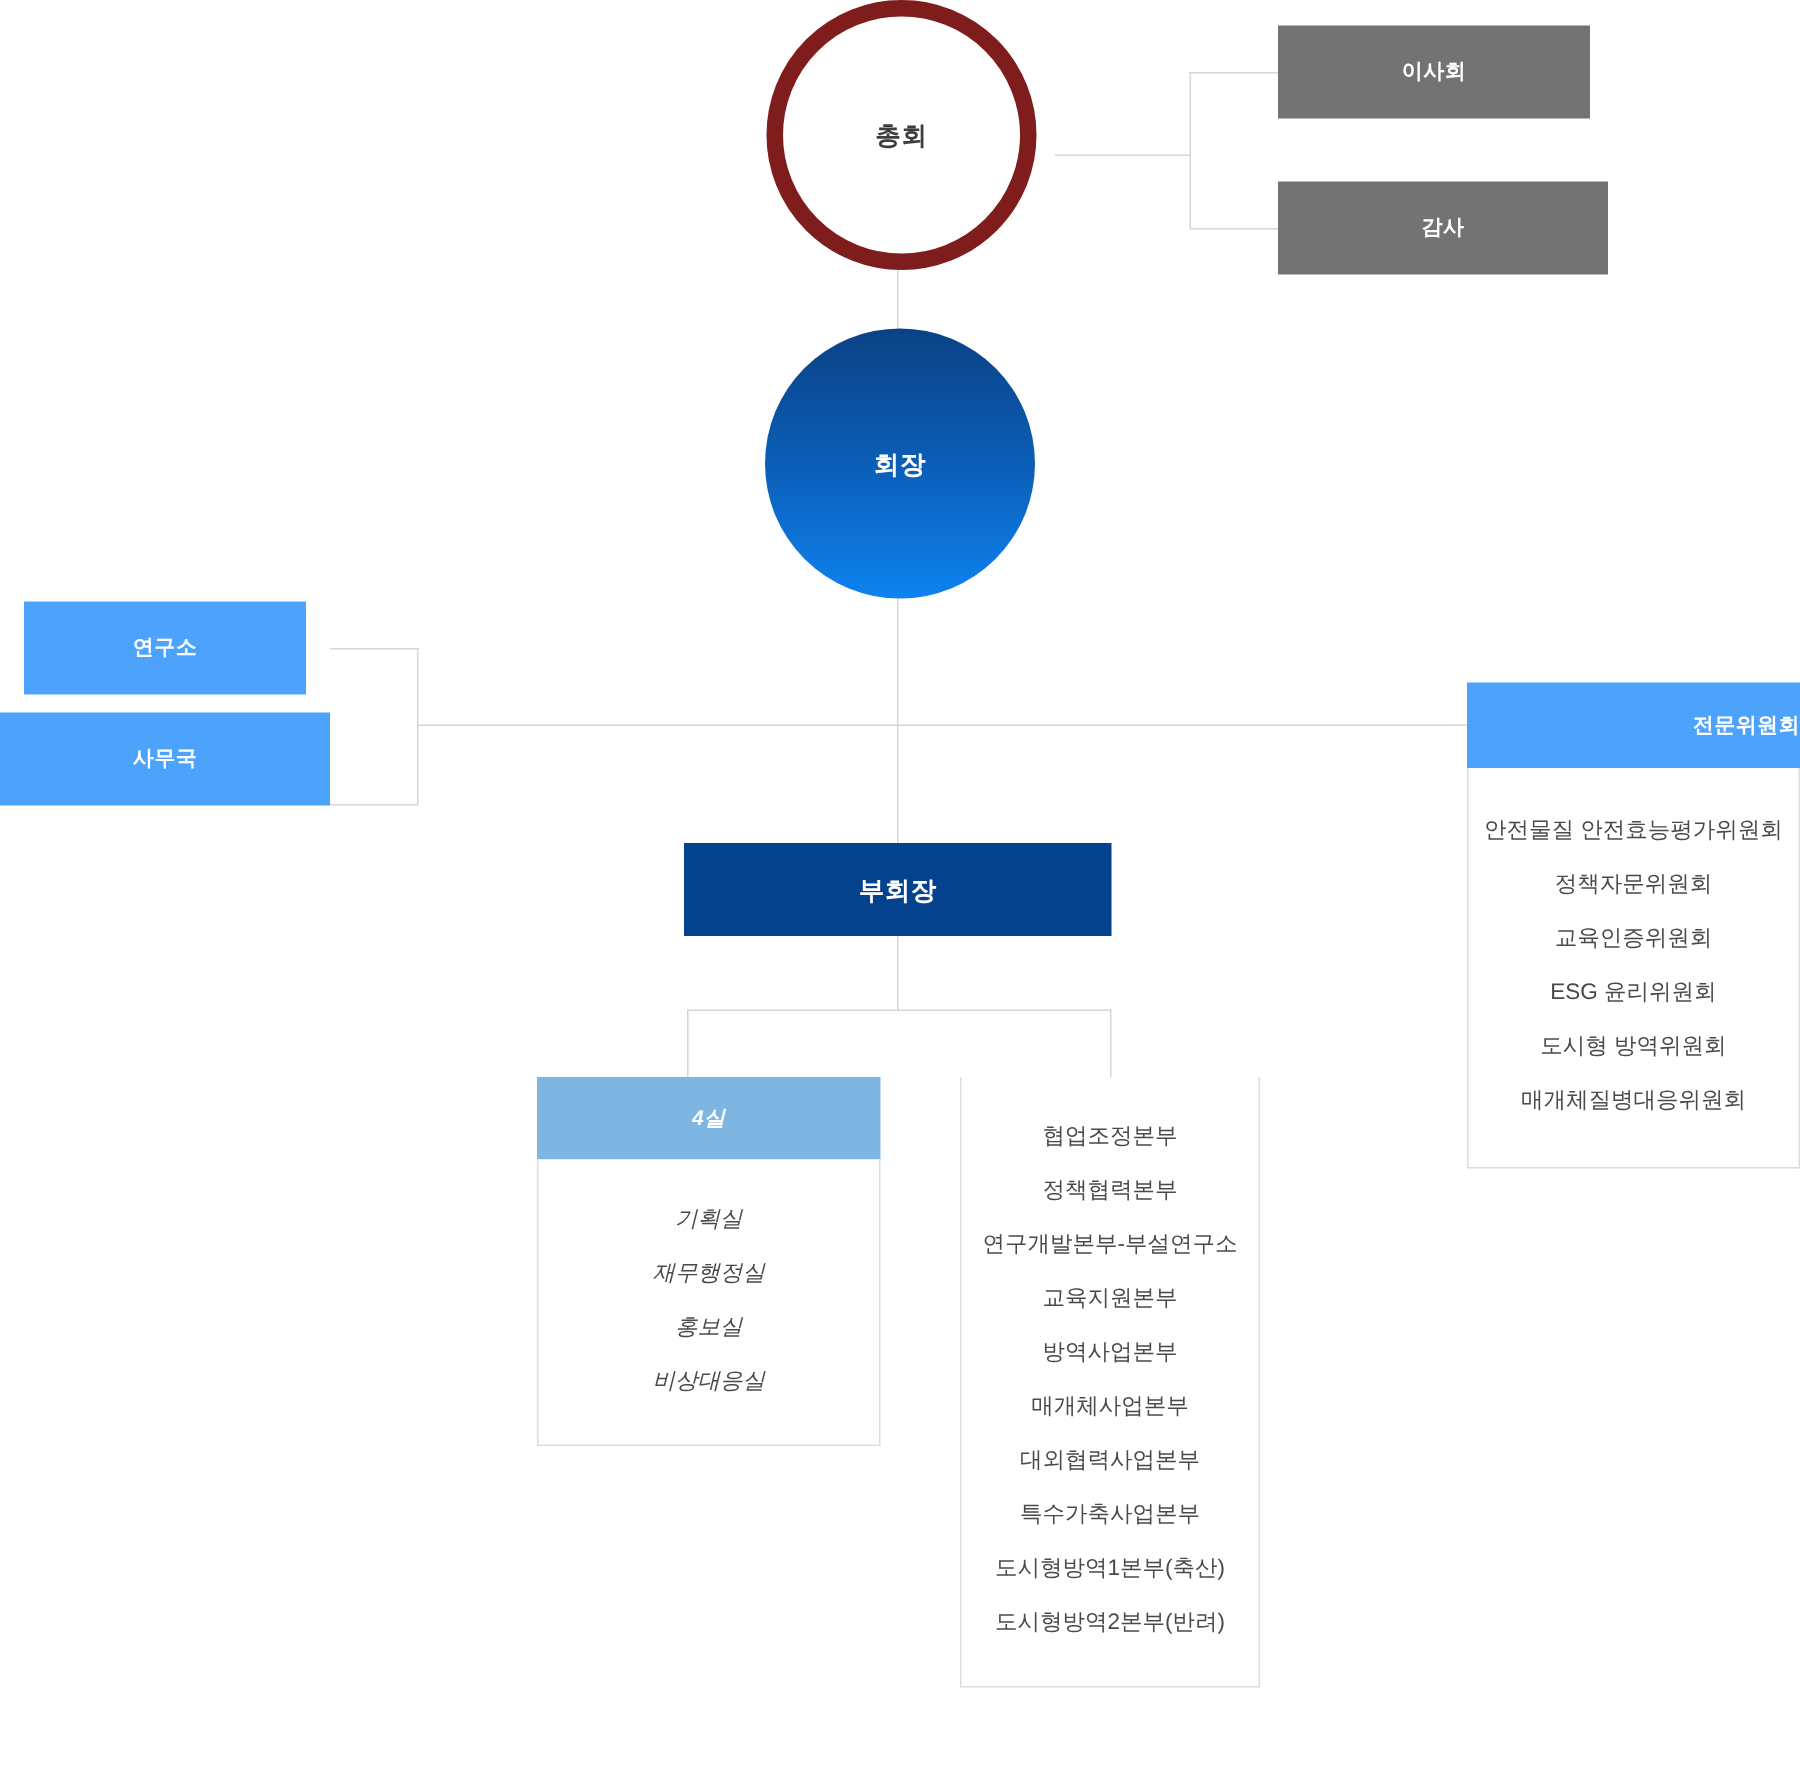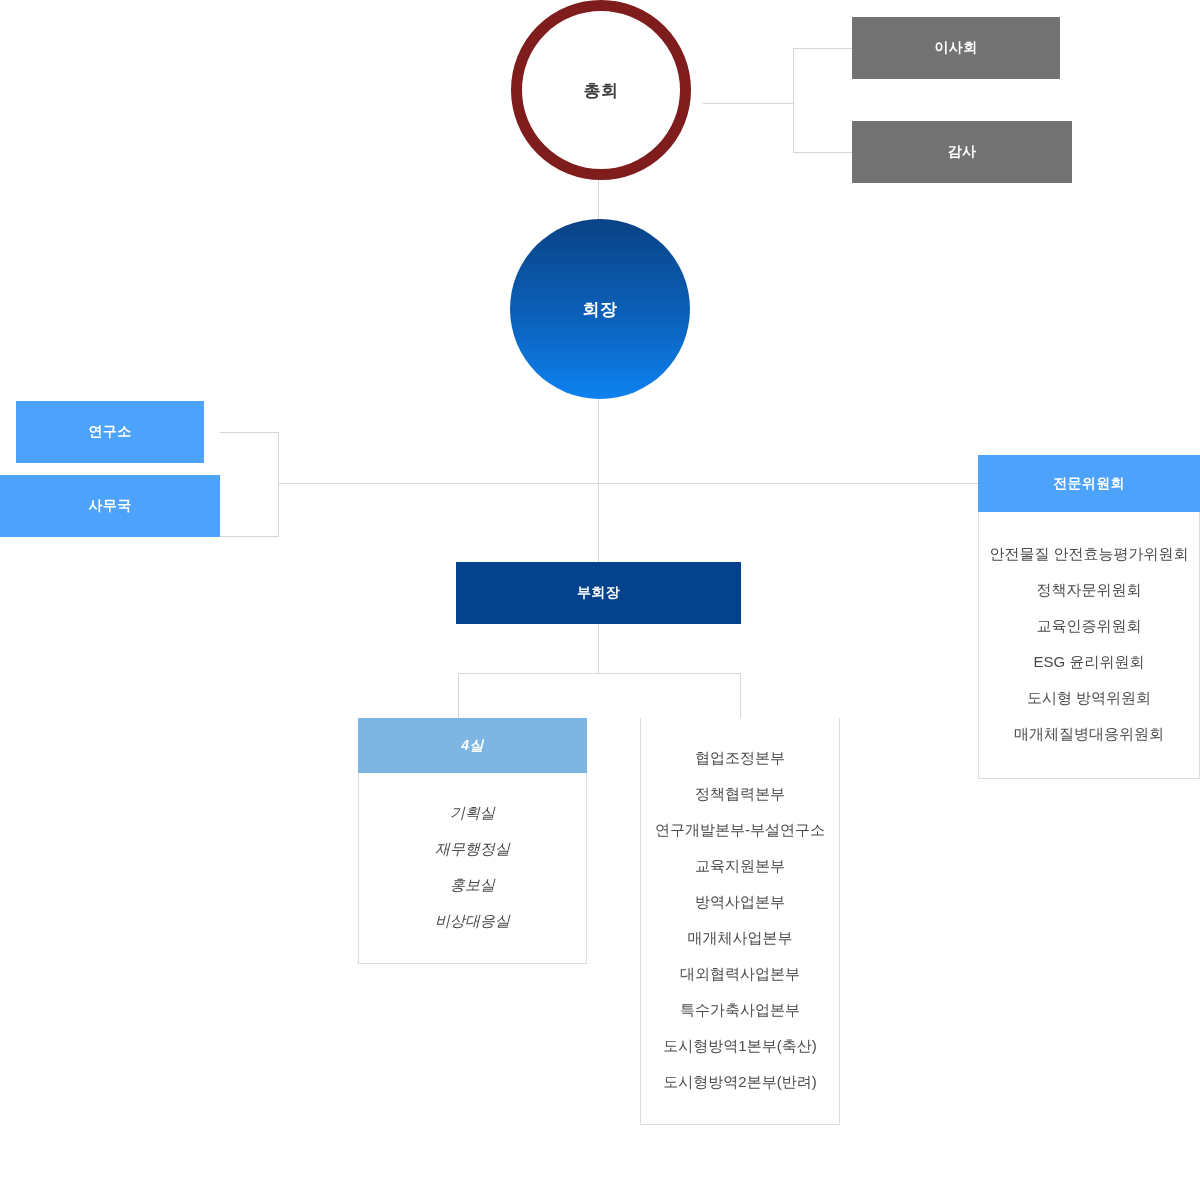--- a/index.html
+++ b/index.html
@@ -61,41 +61,41 @@
     display: flex;
     align-items: center;
     justify-content: center;
     color: #ffffff;
     font-size: 14px;
     font-weight: 700;
     letter-spacing: 0.3px;
   }
   .box-gray { background: #737373; }
   .box-lightblue { background: #4da2fb; }
-  .box-navy { background: #04428e; font-size: 14px; }
+  .box-navy { background: #04428e; font-size: 17px; }
 
   #node-board         { left: 852px; top: 17px;  width: 208px; height: 62px; }
   #node-auditor       { left: 852px; top: 121px; width: 220px; height: 62px; }
   #node-institute     { left: 0px;   top: 401px; width: 188px; height: 62px; margin-left: 16px; }
   #node-secretariat   { left: 0px;   top: 475px; width: 220px; height: 62px; }
   #node-vice-chairman { left: 456px; top: 562px; width: 285px; height: 62px; }
 
   
   .panel { position: absolute; }
   .panel-header {
     display: flex;
     align-items: center;
     justify-content: center;
     color: #ffffff;
     font-size: 14px;
     font-weight: 700;
     letter-spacing: 0.3px;
   }
   .panel-header.hdr-medium { background: #7eb6e3; height: 55px; }
-  .panel-header.hdr-bright { background: #4da2fb; height: 57px; }
+  .panel-header.hdr-bright { background: #4da2fb; height: 57px; justify-content: flex-end; }
   .panel-body {
     background: #ffffff;
     border: 1px solid #dddddd;
     border-top: none;
     padding: 22px 6px 24px 6px;
   }
   .panel-item {
     text-align: center;
     color: #4a4a4a;
     font-size: 15px;

